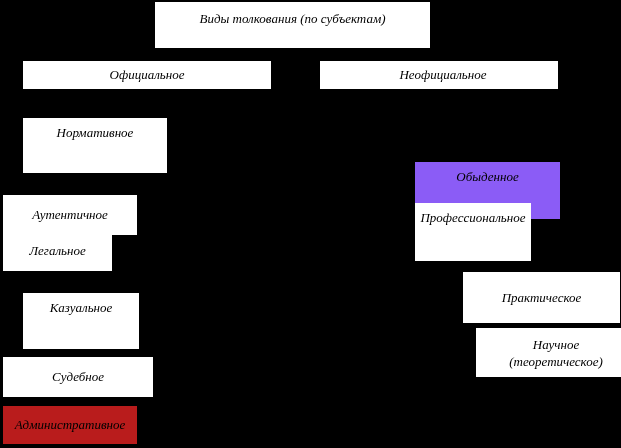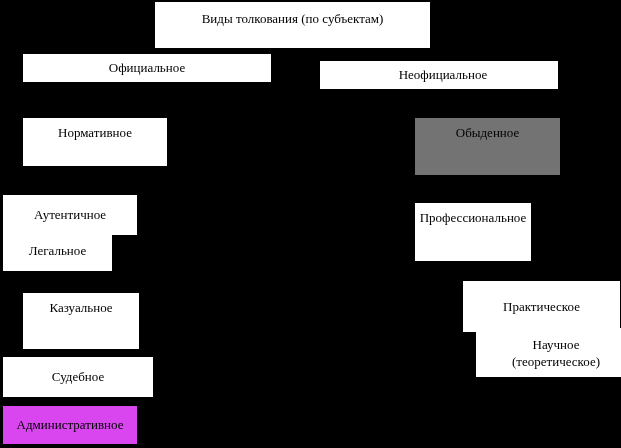--- a/index.html
+++ b/index.html
@@ -18,44 +18,45 @@
     background: #ffffff;
     color: #000000;
     font-family: "Liberation Serif", "DejaVu Serif", serif;
     font-size: 13px;
     line-height: 16px;
     display: flex;
     justify-content: center;
     box-sizing: border-box;
     text-align: center;
     white-space: nowrap;
+    font-style: italic;
   }
   .v-center { align-items: center; }
   .v-top { align-items: flex-start; padding-top: 7px; }
   .v-top-title { align-items: flex-start; padding-top: 9px; }
   .two-line {
     flex-direction: column;
     align-items: center;
     justify-content: center;
     line-height: 17px;
   }
 
   
   #n-title          { left: 155px; top:   2px; width: 275px; height: 46px; }
-  #n-official       { left:  23px; top:  54px; width: 248px; height: 28px; }
+  #n-official       { left:  23px; top:  61px; width: 248px; height: 28px; }
   #n-unofficial     { left: 320px; top:  61px; width: 238px; height: 28px; padding-left: 8px; }
-  #n-normative      { left:  23px; top: 118px; width: 144px; height: 48px; }
+  #n-normative      { left:  23px; top: 118px; width: 144px; height: 55px; }
   #n-authentic      { left:   3px; top: 183px; width: 134px; height: 40px; }
   #n-legal          { left:   3px; top: 231px; width: 109px; height: 40px; }
   #n-casual         { left:  23px; top: 293px; width: 116px; height: 56px; }
   #n-judicial       { left:   3px; top: 357px; width: 150px; height: 40px; }
   #n-administrative { left:   3px; top: 406px; width: 134px; height: 38px; }
   #n-ordinary       { left: 415px; top: 118px; width: 145px; height: 57px; }
   #n-professional   { left: 415px; top: 203px; width: 116px; height: 58px; }
-  #n-practical      { left: 463px; top: 281px; width: 157px; height: 51px; }
+  #n-practical      { left: 463px; top: 272px; width: 157px; height: 51px; }
   #n-scientific     { left: 464px; top: 328px; width: 160px; height: 49px; margin-left: 12px; }
 </style>
 </head>
 <body>
 
 <div id="stage" style="background: rgb(0, 0, 0);">
 
   <div id="n-title" class="node v-top-title" style="background: rgb(255, 255, 255); color: rgb(0, 0, 0);">
     <span>Виды толкования (по субъектам)</span>
   </div>
@@ -81,25 +82,25 @@
   </div>
 
   <div id="n-casual" class="node v-top" style="background: rgb(255, 255, 255); color: rgb(0, 0, 0);">
     <span>Казуальное</span>
   </div>
 
   <div id="n-judicial" class="node v-center" style="background: rgb(255, 255, 255); color: rgb(0, 0, 0);">
     <span>Судебное</span>
   </div>
 
-  <div id="n-administrative" class="node v-center" style="background: #d946ef; color: rgb(0, 0, 0);">
+  <div id="n-administrative" class="node v-center" style="background: #b91c1c; color: rgb(0, 0, 0);">
     <span>Административное</span>
   </div>
 
-  <div id="n-ordinary" class="node v-top" style="background: #737373; color: rgb(0, 0, 0);">
+  <div id="n-ordinary" class="node v-top" style="background: #8b5cf6; color: rgb(0, 0, 0); margin-top: 44px;">
     <span>Обыденное</span>
   </div>
 
   <div id="n-professional" class="node v-top" style="background: rgb(255, 255, 255); color: rgb(0, 0, 0);">
     <span>Профессиональное</span>
   </div>
 
   <div id="n-practical" class="node two-line" style="background: rgb(255, 255, 255); color: rgb(0, 0, 0);">
     <span>Практическое</span>
   </div>

